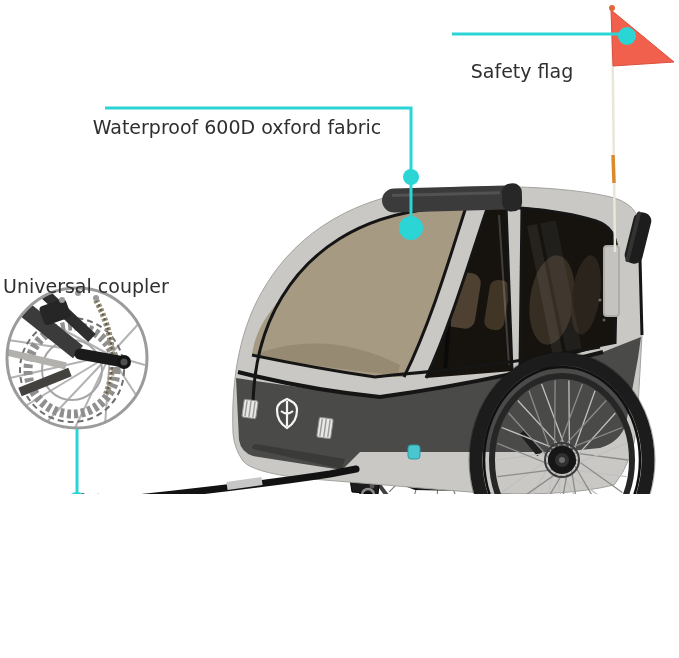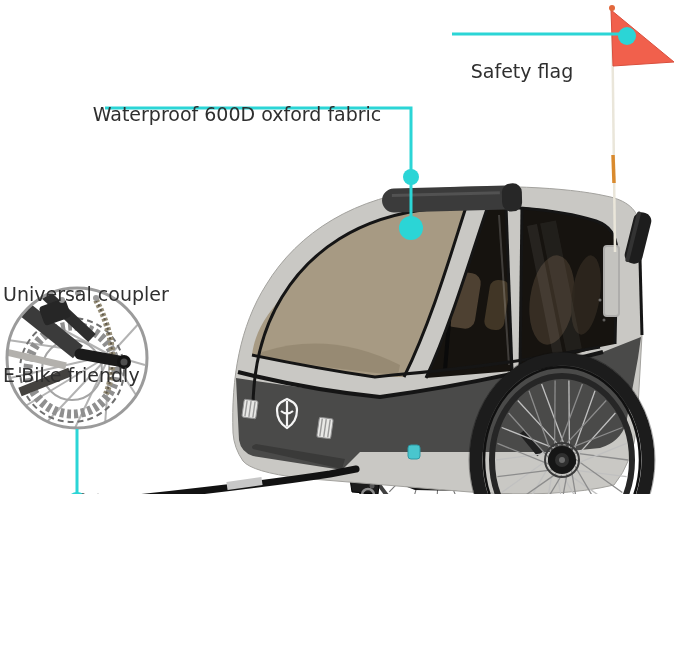--- a/index.html
+++ b/index.html
@@ -276,27 +276,26 @@
 
     <path d="M 563,556 L 563,655 L 352,655 M 563,655 L 568,655" fill="none" stroke="#2bd5d6" stroke-width="3"></path>
     <circle cx="563" cy="556" r="11" fill="#2bd5d6"></circle>
   </g>
 </svg>
 
 <div class="lbl center" style="left:446px;top:4px;width:152px;">
   <div class="ln">Safety flag</div>
 </div>
 
-<div class="lbl center" style="left:70px;top:47px;width:334px;">
+<div class="lbl center" style="left:70px;top:60px;width:334px;">
   <div class="ln">Waterproof 600D oxford fabric</div>
 </div>
 
-<div class="lbl" style="left:3px;top:227px;width:232px;">
+<div class="lbl" style="left:3px;top:219px;width:232px;">
   <div class="ln">Universal coupler</div>
-  <div class="ln">E-Bike friendly</div>
 </div>
 
 <div class="lbl center" style="left:338px;top:602px;width:244px;">
   <div class="ln">20” air-filled wheels</div>
   
 </div>
 
 </div>
 
 </body></html>

